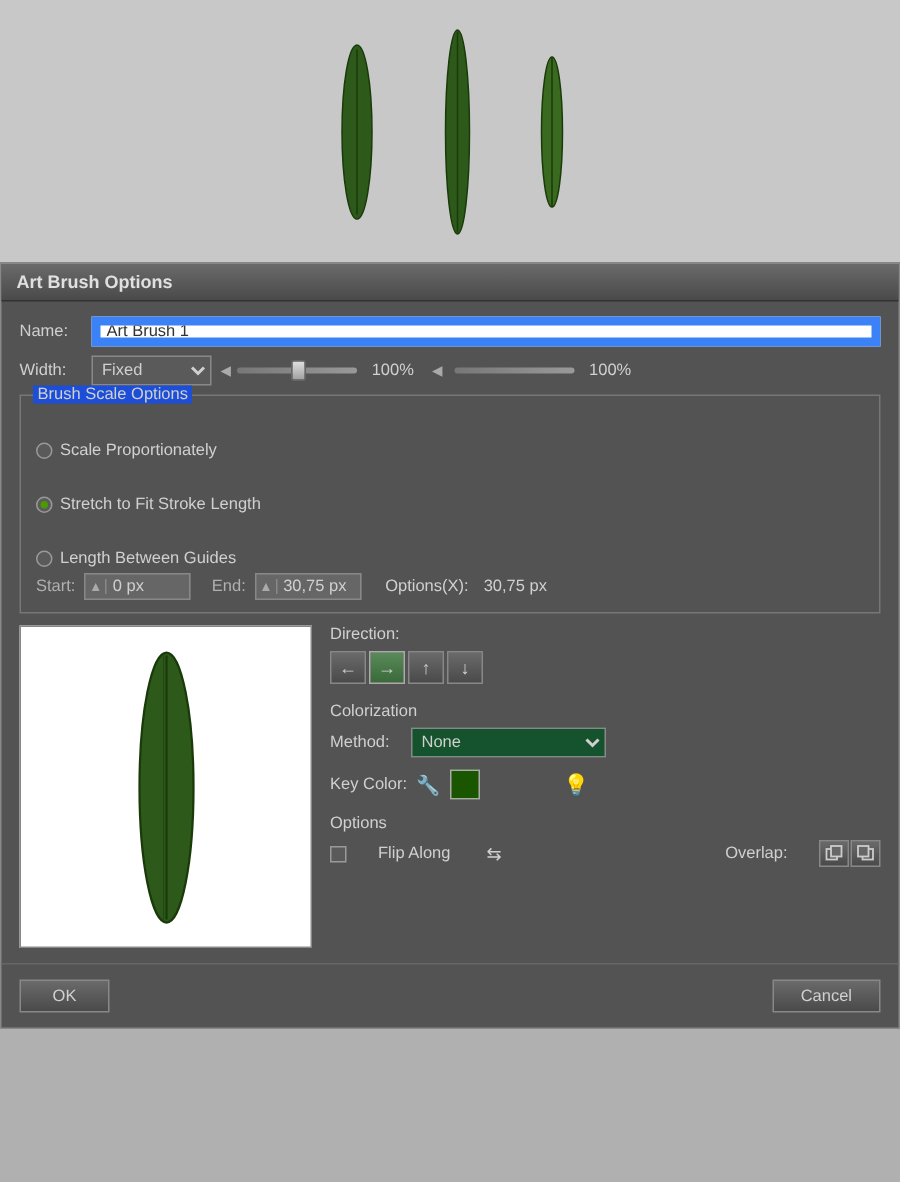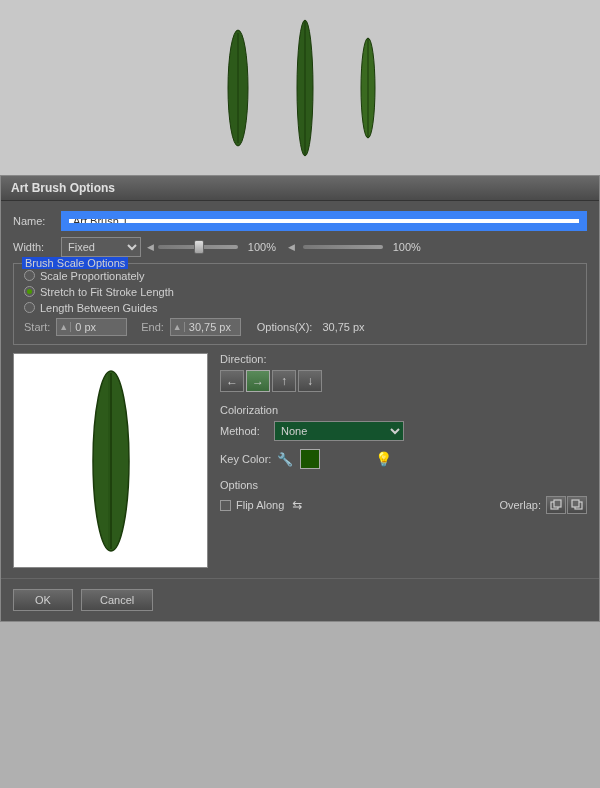--- a/index.html
+++ b/index.html
@@ -52,21 +52,21 @@
 
     .form-label {
       color: #d0d0d0;
       min-width: 48px;
       font-size: 11px;
     }
 
     .name-input {
       flex: 1;
       background: #fff;
-      border: 8px solid #3b82f6;
+      border: 6px solid #3b82f6;
       color: #333;
       padding: 2px 4px;
       font-size: 11px;
       height: 20px;
     }
 
     .width-select {
       background: #5a5a5a;
       border: 1px solid #888;
       color: #d0d0d0;
@@ -149,22 +149,24 @@
       font-size: 11px;
       position: absolute;
       top: -7px;
       left: 8px;
       background: #1d4ed8;
       padding: 0 3px;
     }
 
     .radio-row {
       display: flex;
+      align-items: center;
       margin-bottom: 4px;
       gap: 5px;
+      margin-top: 24px;
     }
 
     .radio-btn {
       width: 11px;
       height: 11px;
       border-radius: 50%;
       border: 1px solid #999;
       background: #5a5a5a;
       display: flex;
       align-items: center;
@@ -326,21 +328,21 @@
     }
 
     .options-section {
       margin-top: 8px;
     }
 
     .option-row {
       display: flex;
       align-items: center;
       margin-bottom: 5px;
-      gap: 5px;
+      gap: 21px;
     }
 
     .checkbox {
       width: 11px;
       height: 11px;
       border: 1px solid #999;
       background: #5a5a5a;
       flex-shrink: 0;
     }
 
@@ -372,21 +374,21 @@
       width: 20px;
       height: 18px;
       display: flex;
       align-items: center;
       justify-content: center;
     }
 
     
     .button-row {
       display: flex;
-      justify-content: flex-start;
+      justify-content: space-between;
       gap: 8px;
       padding: 10px 12px 10px 12px;
       border-top: 1px solid #666;
     }
 
     .dialog-btn {
       background: linear-gradient(to bottom, #6a6a6a, #4a4a4a);
       border: 1px solid #888;
       color: #d0d0d0;
       font-size: 11px;

